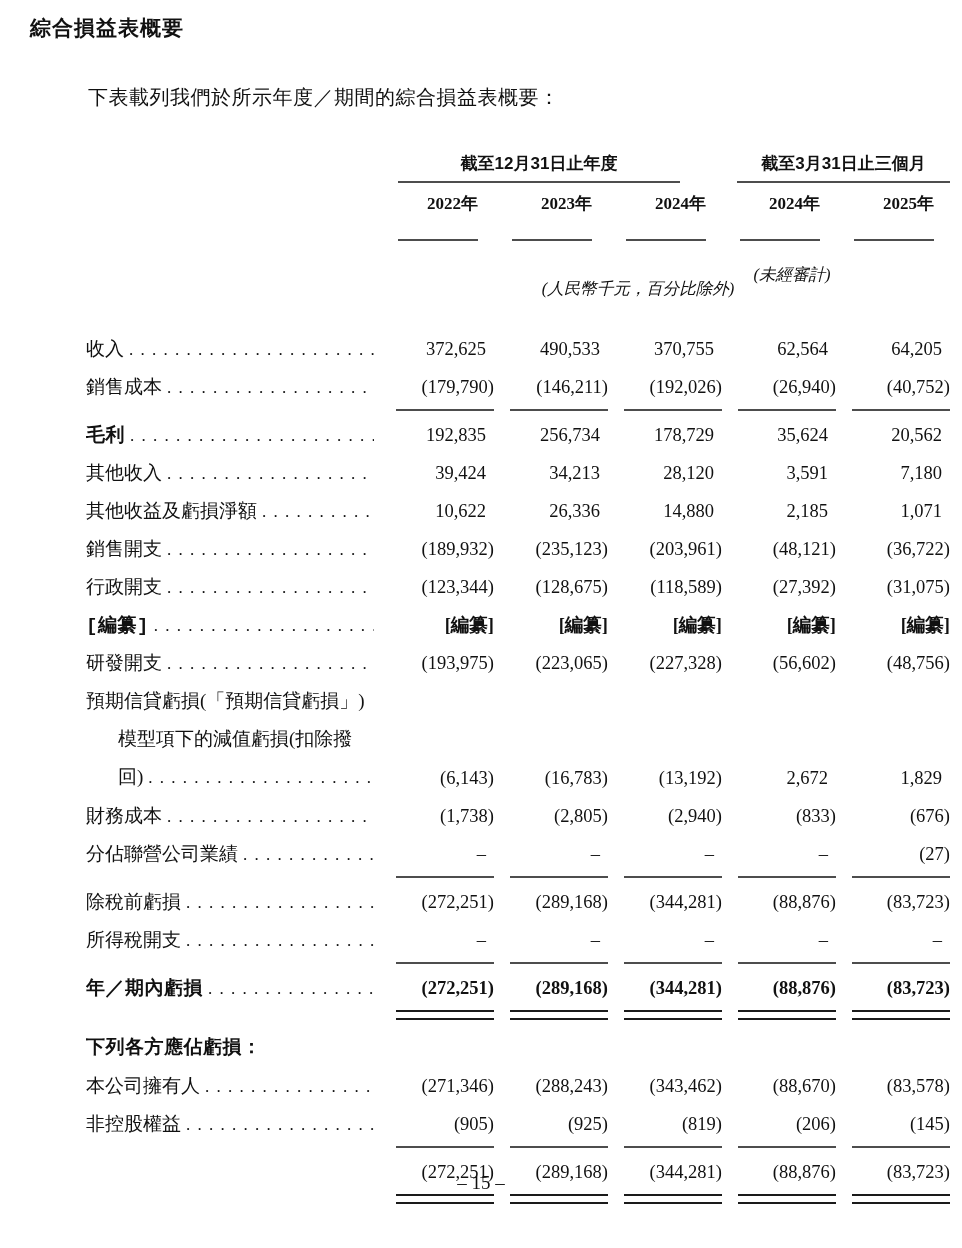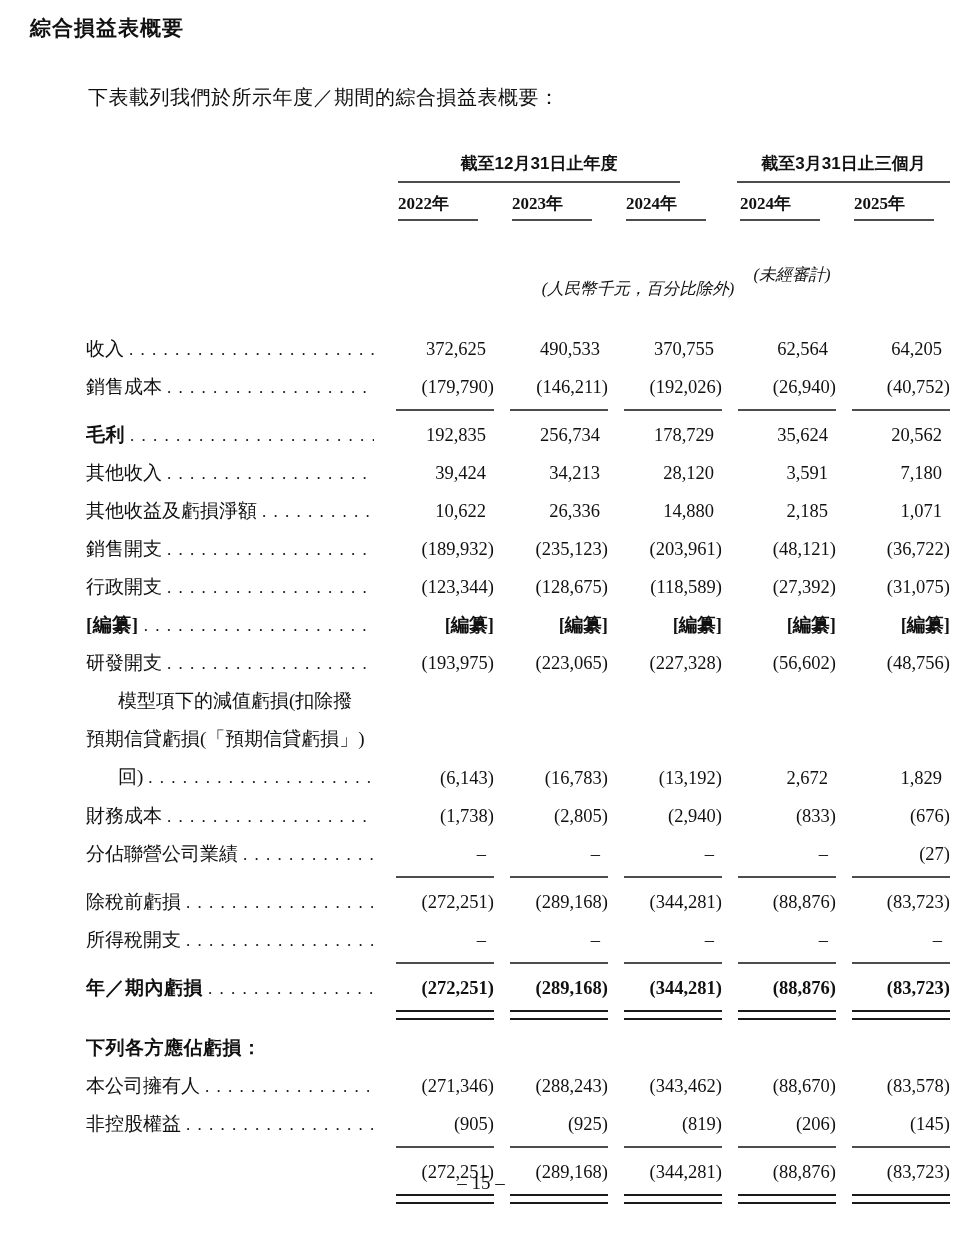--- a/index.html
+++ b/index.html
@@ -34,23 +34,23 @@
   .grp-in{
     margin:0 42px 0 18px;text-align:center;
     font-weight:700;font-size:17px;
     font-family:"Liberation Sans","DejaVu Sans",sans-serif;
     border-bottom:2px solid #4d4d4d;padding-bottom:6px;
     white-space:nowrap;
   }
   .grp-q .grp-in{margin:0 0 0 15px;}
   .yr-cell{width:114px;flex:0 0 114px;}
   .yr-in{
-    margin:0 16px 0 18px;text-align:left;
+    margin:0 16px 0 18px;text-align:right;
     font-weight:700;font-size:17px;
-    border-bottom:2px solid #4d4d4d;padding-bottom:4px;
+    border-bottom:2px solid #4d4d4d;padding-bottom:24px;
     white-space:nowrap;
   }
   .unit-note{
     position:absolute;top:78px;left:402px;width:300px;
     text-align:center;font-style:italic;font-size:16.5px;white-space:nowrap;margin-top:48px;
   }
   .audit-note{
     position:absolute;top:112px;left:616px;width:180px;
     text-align:center;font-style:italic;font-size:16.5px;white-space:nowrap;
   }
@@ -63,21 +63,21 @@
     width:294px;flex:0 0 294px;
     display:flex;align-items:baseline;
     font-size:19px;line-height:38px;white-space:nowrap;overflow:hidden;
   }
   .row.multi .lbl{display:block;line-height:38px;}
   .lbl-line{line-height:38px;white-space:nowrap;}
   .lbl-line.indent{padding-left:32px;}
   .lbl-line.last{display:flex;align-items:baseline;}
   .blbl{
     font-weight:700;
-    font-family:Liberation Serif, serif;
+    font-family:Liberation Mono, monospace;
     letter-spacing:.5px;
     text-align:center;
   }
   .leader{
     flex:1 1 auto;overflow:hidden;white-space:nowrap;
     margin:0 6px 0 5px;
   }
   .leader::after{
     content:". . . . . . . . . . . . . . . . . . . . . . . . . . . . . . . . . . . . . . . . . . . . . . . . . . . .";
     font-size:17px;letter-spacing:1.5px;color:#111;
@@ -257,22 +257,22 @@
             <span class="leader"></span>
           </div>
           <div class="num">(193,975)</div>
           <div class="num">(223,065)</div>
           <div class="num">(227,328)</div>
           <div class="num">(56,602)</div>
           <div class="num">(48,756)</div>
         </div>
         <div class="row multi">
           <div class="lbl">
+            <div class="lbl-line"><span>預期信貸虧損(「預期信貸虧損」)</span></div>
             <div class="lbl-line indent"><span>模型項下的減值虧損(扣除撥</span></div>
-            <div class="lbl-line"><span>預期信貸虧損(「預期信貸虧損」)</span></div>
             <div class="lbl-line indent last">
               <span>回) </span>
               <span class="leader"></span>
             </div>
           </div>
           <div class="num">(6,143)</div>
           <div class="num">(16,783)</div>
           <div class="num">(13,192)</div>
           <div class="num pad">2,672</div>
           <div class="num pad">1,829</div>

